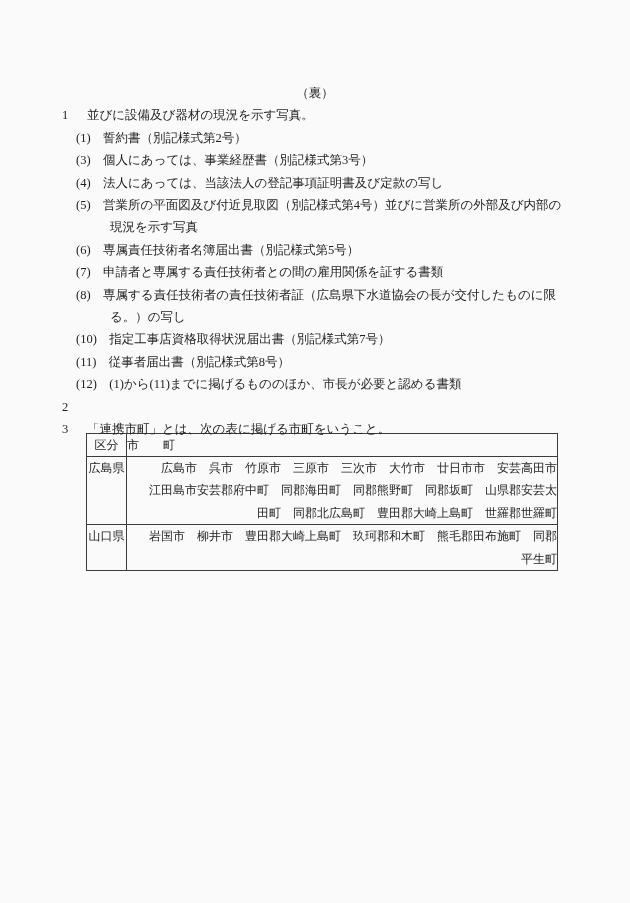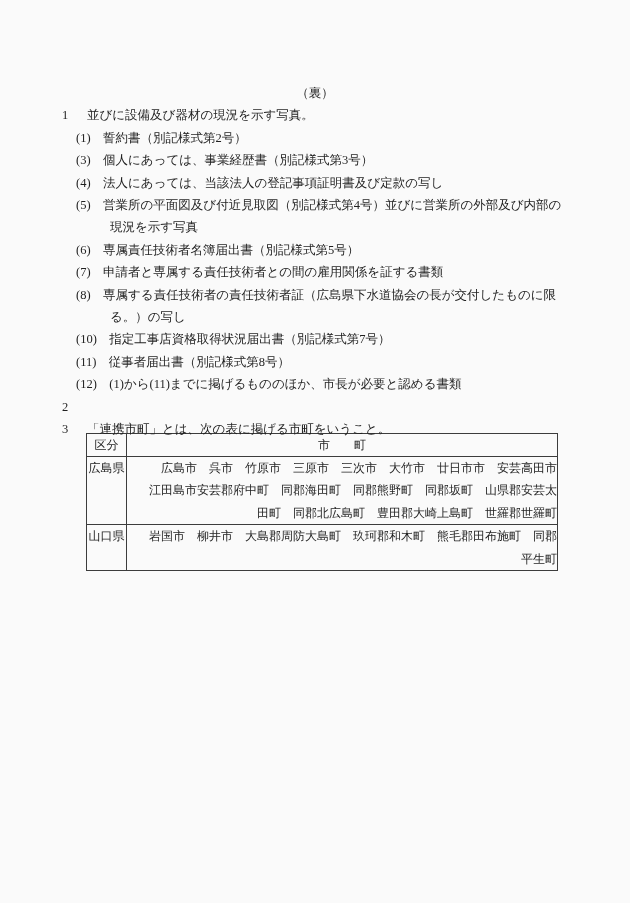--- a/index.html
+++ b/index.html
@@ -39,21 +39,21 @@
     padding: 0;
     vertical-align: top;
     font-weight: normal;
     font-size: 12px;
     line-height: 22.4px;
     margin-left: 44px;
   }
   .col-kubun { width: 39px; text-align: center; }
   .col-cities { width: 430px; text-align: right; }
   td.col-cities { padding-left: 7px; }
-  th.col-cities { text-align: center; }
+  th.col-cities { text-align: left; }
 </style>
 </head>
 <body>
 
 <div class="page">
   <div class="hdr">（裏）</div>
 
   <div>
       <div class="sec">
         <span class="num">1</span>
@@ -118,19 +118,19 @@
           <td class="col-kubun">広島県</td>
           <td class="col-cities">
             <div class="ln">広島市　呉市　竹原市　三原市　三次市　大竹市　廿日市市　安芸高田市</div>
             <div class="ln">江田島市安芸郡府中町　同郡海田町　同郡熊野町　同郡坂町　山県郡安芸太</div>
             <div class="ln">田町　同郡北広島町　豊田郡大崎上島町　世羅郡世羅町</div>
           </td>
         </tr>
         <tr>
           <td class="col-kubun">山口県</td>
           <td class="col-cities">
-            <div class="ln">岩国市　柳井市　大島郡周防大島町　玖珂郡和木町　熊毛郡田布施町　同郡</div>
+            <div class="ln">岩国市　柳井市　豊田郡大崎上島町　玖珂郡和木町　熊毛郡田布施町　同郡</div>
             <div class="ln">平生町</div>
           </td>
         </tr>
       </tbody>
   </table>
 </div>
 
 </body></html>

